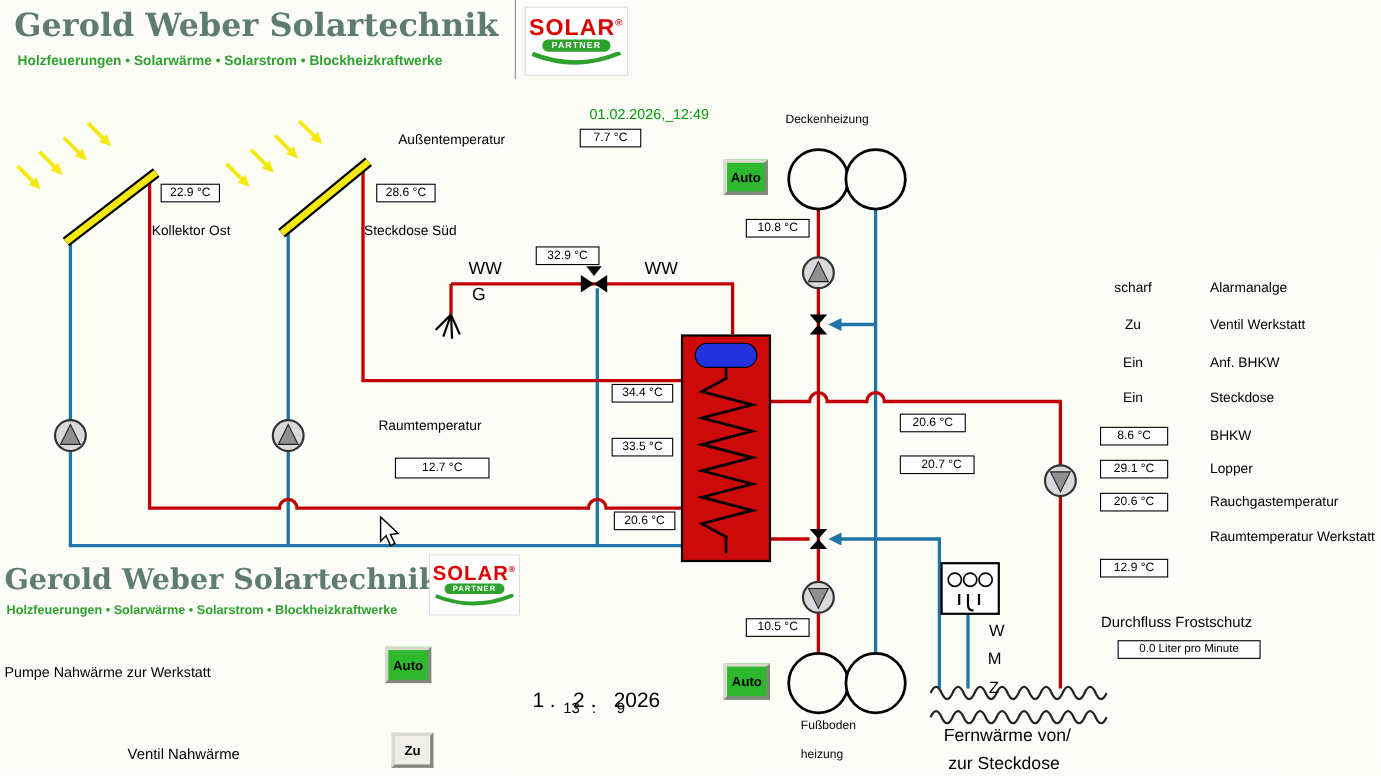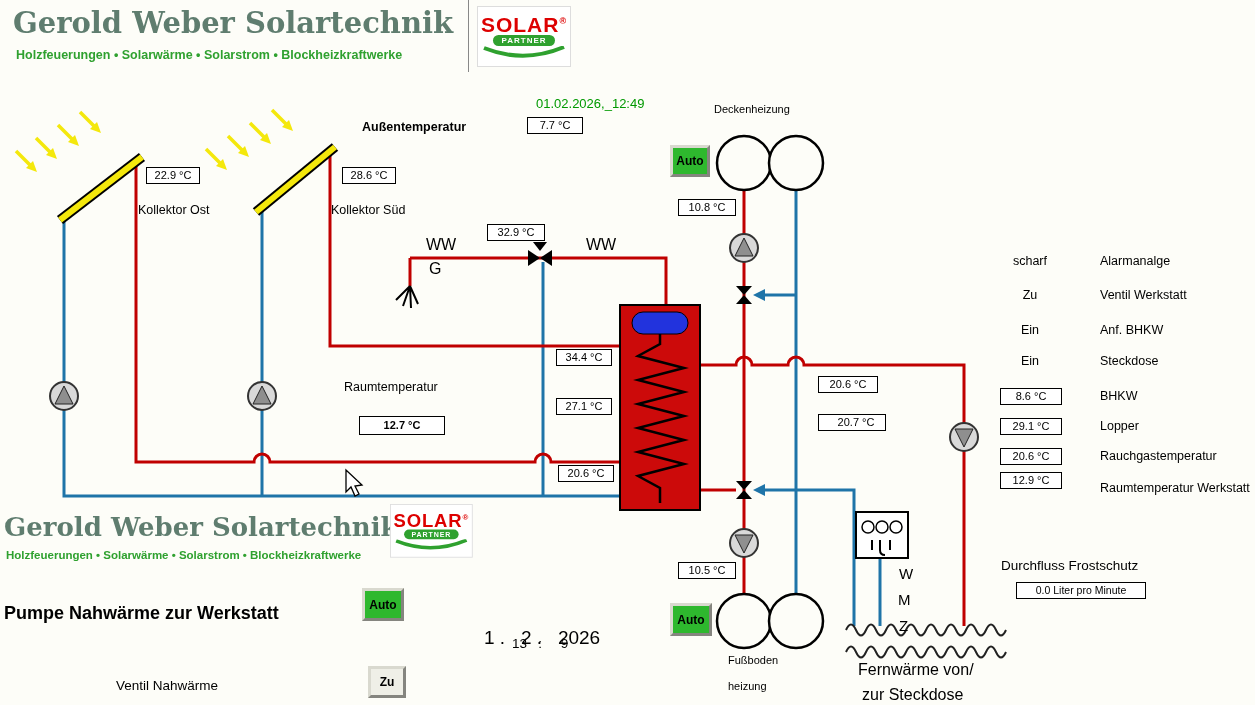--- a/index.html
+++ b/index.html
@@ -6,21 +6,21 @@
   .stage{position:relative;width:1255px;height:705px;background:#fdfdf8;overflow:hidden;
          font-family:"Liberation Sans",sans-serif;color:#000;}
   .abs{position:absolute;}
   .lbl{position:absolute;font-size:12.5px;white-space:nowrap;}
   .big{font-size:11px;}
   .mid{font-size:16px;}
   .pre{white-space:pre;}
   .vbox{position:absolute;background:#fff;border:1px solid #000;font-size:11px;line-height:15px;
         height:15px;text-align:center;padding:0 2px;white-space:nowrap;}
   .btn{position:absolute;display:flex;align-items:center;justify-content:center;
-       font-weight:bold;font-size:12px;color:#000;border:3px outset #d9d9cf;cursor:pointer;box-sizing:border-box;margin-left:12px;}
+       font-weight:bold;font-size:12px;color:#000;border:3px outset #d9d9cf;cursor:pointer;box-sizing:border-box;}
   .btn-green{background:var(--autoGreen,#2eb82e);}
   .btn-gray{background:#efefe7;}
   .brand-title{position:absolute;font-family:"DejaVu Serif","Liberation Serif",serif;font-weight:bold;
                color:var(--brandTitle,#5f7d6f);white-space:nowrap;}
   .brand-tag{position:absolute;font-size:12.5px;font-weight:bold;color:var(--brandGreen,#2fa12f);white-space:nowrap;}
   .solarlogo{position:absolute;background:#fff;border:1px solid #ddd;padding:3px 2px 2px;width:88px;text-align:center;}
   .solar-word{color:var(--solarRed,#d00);font-weight:bold;font-size:21px;letter-spacing:1px;line-height:22px;}
   .solar-word sup{font-size:9px;}
   .partner-pill{background:var(--brandGreen,#2fa12f);color:#fff;font-size:8px;font-weight:bold;
                 border-radius:6px;width:62px;margin:-1px auto 0;padding:1px 0;letter-spacing:1px;}
@@ -185,79 +185,79 @@
 
   <div class="solarlogo" style="left:477px;top:6px;">
     <div class="solar-word"><span>SOLAR</span><sup>®</sup></div>
     <div class="partner-pill">PARTNER</div>
     <svg width="84" height="14">
       <path d="M2 2 Q42 18 82 1" stroke="#2fa12f" stroke-width="4" fill="none"></path>
     </svg>
   </div>
 
   <div class="datetime-top" style="left:504px;top:96px;margin-left:32px;">01.02.2026,_12:49</div>
-  <div class="lbl" style="left:362px;top:120px;font-weight:bold;">Außentemperatur</div>
+  <div class="lbl" style="left:362px;top:120px;">Außentemperatur</div>
   <div class="vbox" style="left:527px;top:117px;width:50px;">7.7 °C</div>
 
   <div class="lbl big" style="left:714px;top:103px;">Deckenheizung</div>
   <div class="btn btn-green" style="left:658px;top:145px;width:40px;height:32px;">Auto</div>
   <div class="vbox" style="left:678px;top:199px;width:52px;">10.8 °C</div>
 
   <div class="vbox" style="left:146px;top:167px;width:48px;">22.9 °C</div>
   <div class="lbl" style="left:138px;top:203px;">Kollektor Ost</div>
   <div class="vbox" style="left:342px;top:167px;width:48px;">28.6 °C</div>
-  <div class="lbl" style="left:331px;top:203px;">Kollektor Süd</div>
+  <div class="lbl" style="left:331px;top:203px;">Steckdose Süd</div>
 
   <div class="lbl mid" style="left:426px;top:236px;">WW</div>
   <div class="lbl mid" style="left:429px;top:260px;">G</div>
   <div class="lbl mid" style="left:586px;top:236px;">WW</div>
   <div class="vbox" style="left:487px;top:224px;width:52px;">32.9 °C</div>
 
   <div class="vbox" style="left:556px;top:349px;width:50px;">34.4 °C</div>
-  <div class="vbox" style="left:556px;top:398px;width:50px;">27.1 °C</div>
+  <div class="vbox" style="left:556px;top:398px;width:50px;">33.5 °C</div>
   <div class="vbox" style="left:558px;top:465px;width:50px;">20.6 °C</div>
 
   <div class="lbl" style="left:344px;top:380px;">Raumtemperatur</div>
-  <div class="vbox" style="left:359px;top:416px;width:80px;height:17px;line-height:17px;font-weight:bold;">12.7 °C</div>
+  <div class="vbox" style="left:359px;top:416px;width:80px;height:17px;line-height:17px;">12.7 °C</div>
 
   <div class="vbox" style="left:818px;top:376px;width:54px;">20.6 °C</div>
   <div class="vbox" style="left:818px;top:414px;width:54px;padding-left:10px;">20.7 °C</div>
 
   <div class="statecol" style="left:1000px;top:254px;">scharf</div>
   <div class="lbl" style="left:1100px;top:254px;">Alarmanalge</div>
   <div class="statecol" style="left:1000px;top:288px;">Zu</div>
   <div class="lbl" style="left:1100px;top:288px;">Ventil Werkstatt</div>
   <div class="statecol" style="left:1000px;top:323px;">Ein</div>
   <div class="lbl" style="left:1100px;top:323px;">Anf. BHKW</div>
   <div class="statecol" style="left:1000px;top:354px;">Ein</div>
   <div class="lbl" style="left:1100px;top:354px;">Steckdose</div>
 
   <div class="vbox" style="left:1000px;top:388px;width:56px;">8.6 °C</div>
   <div class="lbl" style="left:1100px;top:389px;">BHKW</div>
   <div class="vbox" style="left:1000px;top:418px;width:56px;">29.1 °C</div>
   <div class="lbl" style="left:1100px;top:419px;">Lopper</div>
   <div class="vbox" style="left:1000px;top:448px;width:56px;">20.6 °C</div>
   <div class="lbl" style="left:1100px;top:449px;">Rauchgastemperatur</div>
-  <div class="vbox" style="left:1000px;top:472px;width:56px;">12.9 °C</div>
+  <div class="vbox" style="left:1000px;top:508px;width:56px;">12.9 °C</div>
   <div class="lbl" style="left:1100px;top:481px;">Raumtemperatur Werkstatt</div>
 
   <div class="lbl" style="left:1001px;top:558px;font-size:13.5px;">Durchfluss Frostschutz</div>
   <div class="vbox" style="left:1016px;top:582px;width:124px;font-size:10.5px;">0.0 Liter pro Minute</div>
 
   <div class="brand-title" style="left:4px;top:512px;font-size:26px;">Gerold Weber Solartechnik</div>
   <div class="brand-tag" style="left:6px;top:549px;font-size:11.5px;">Holzfeuerungen • Solarwärme • Solarstrom • Blockheizkraftwerke</div>
   <div class="solarlogo" style="left:390px;top:504px;transform:scale(0.88);transform-origin:top left;">
     <div class="solar-word"><span>SOLAR</span><sup>®</sup></div>
     <div class="partner-pill">PARTNER</div>
     <svg width="84" height="14">
       <path d="M2 2 Q42 18 82 1" stroke="#2fa12f" stroke-width="4" fill="none"></path>
     </svg>
   </div>
 
-  <div class="lbl" style="left:4px;top:603px;font-size:18px;font-weight:bold;">Pumpe  Nahwärme zur Werkstatt</div>
+  <div class="lbl" style="left:4px;top:603px;font-size:13px;">Pumpe  Nahwärme zur Werkstatt</div>
   <div class="btn btn-green" style="left:350px;top:588px;width:42px;height:33px;">Auto</div>
 
   <div class="lbl pre" style="left:484px;top:595px;font-size:19px;margin-top:32px;">1 .   2 .   2026</div>
   <div class="lbl pre" style="left:512px;top:636px;font-size:13.5px;">13   :     9</div>
 
   <div class="lbl" style="left:116px;top:678px;font-size:13.5px;">Ventil Nahwärme</div>
   <div class="btn btn-gray" style="left:356px;top:666px;width:38px;height:32px;">Zu</div>
 
   <div class="btn btn-green" style="left:658px;top:603px;width:42px;height:33px;">Auto</div>
   <div class="vbox" style="left:678px;top:562px;width:52px;">10.5 °C</div>

